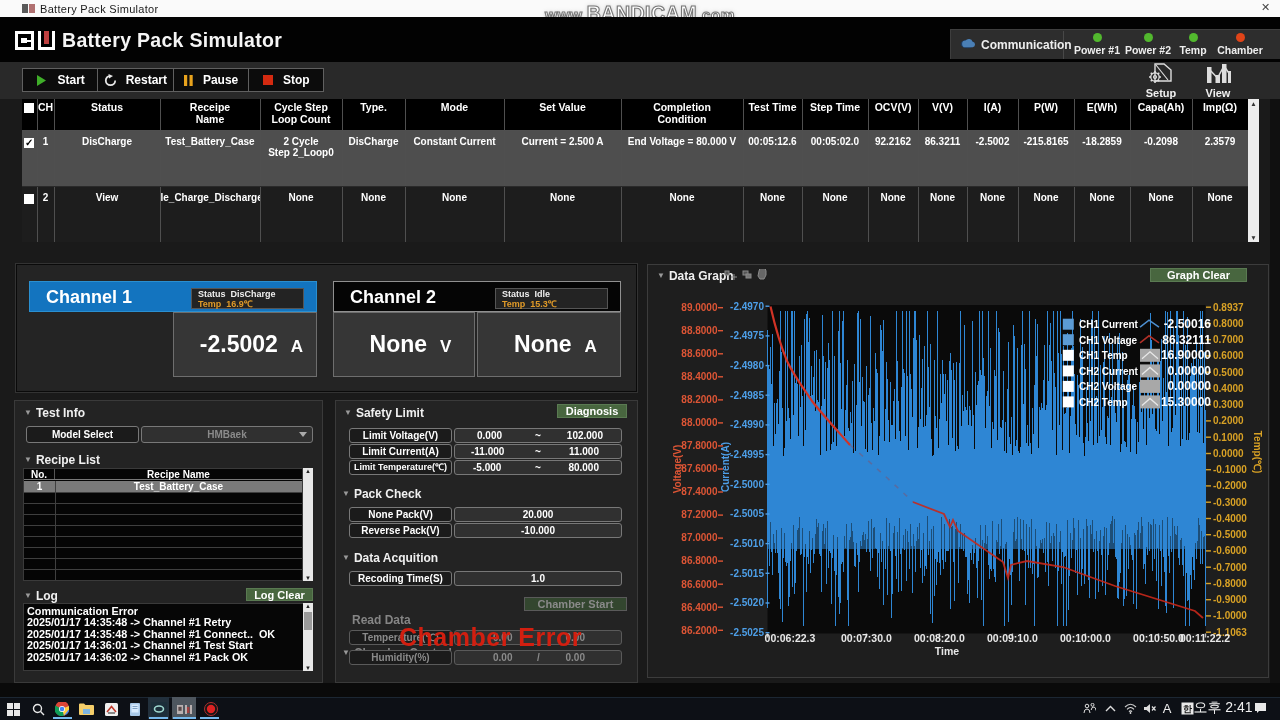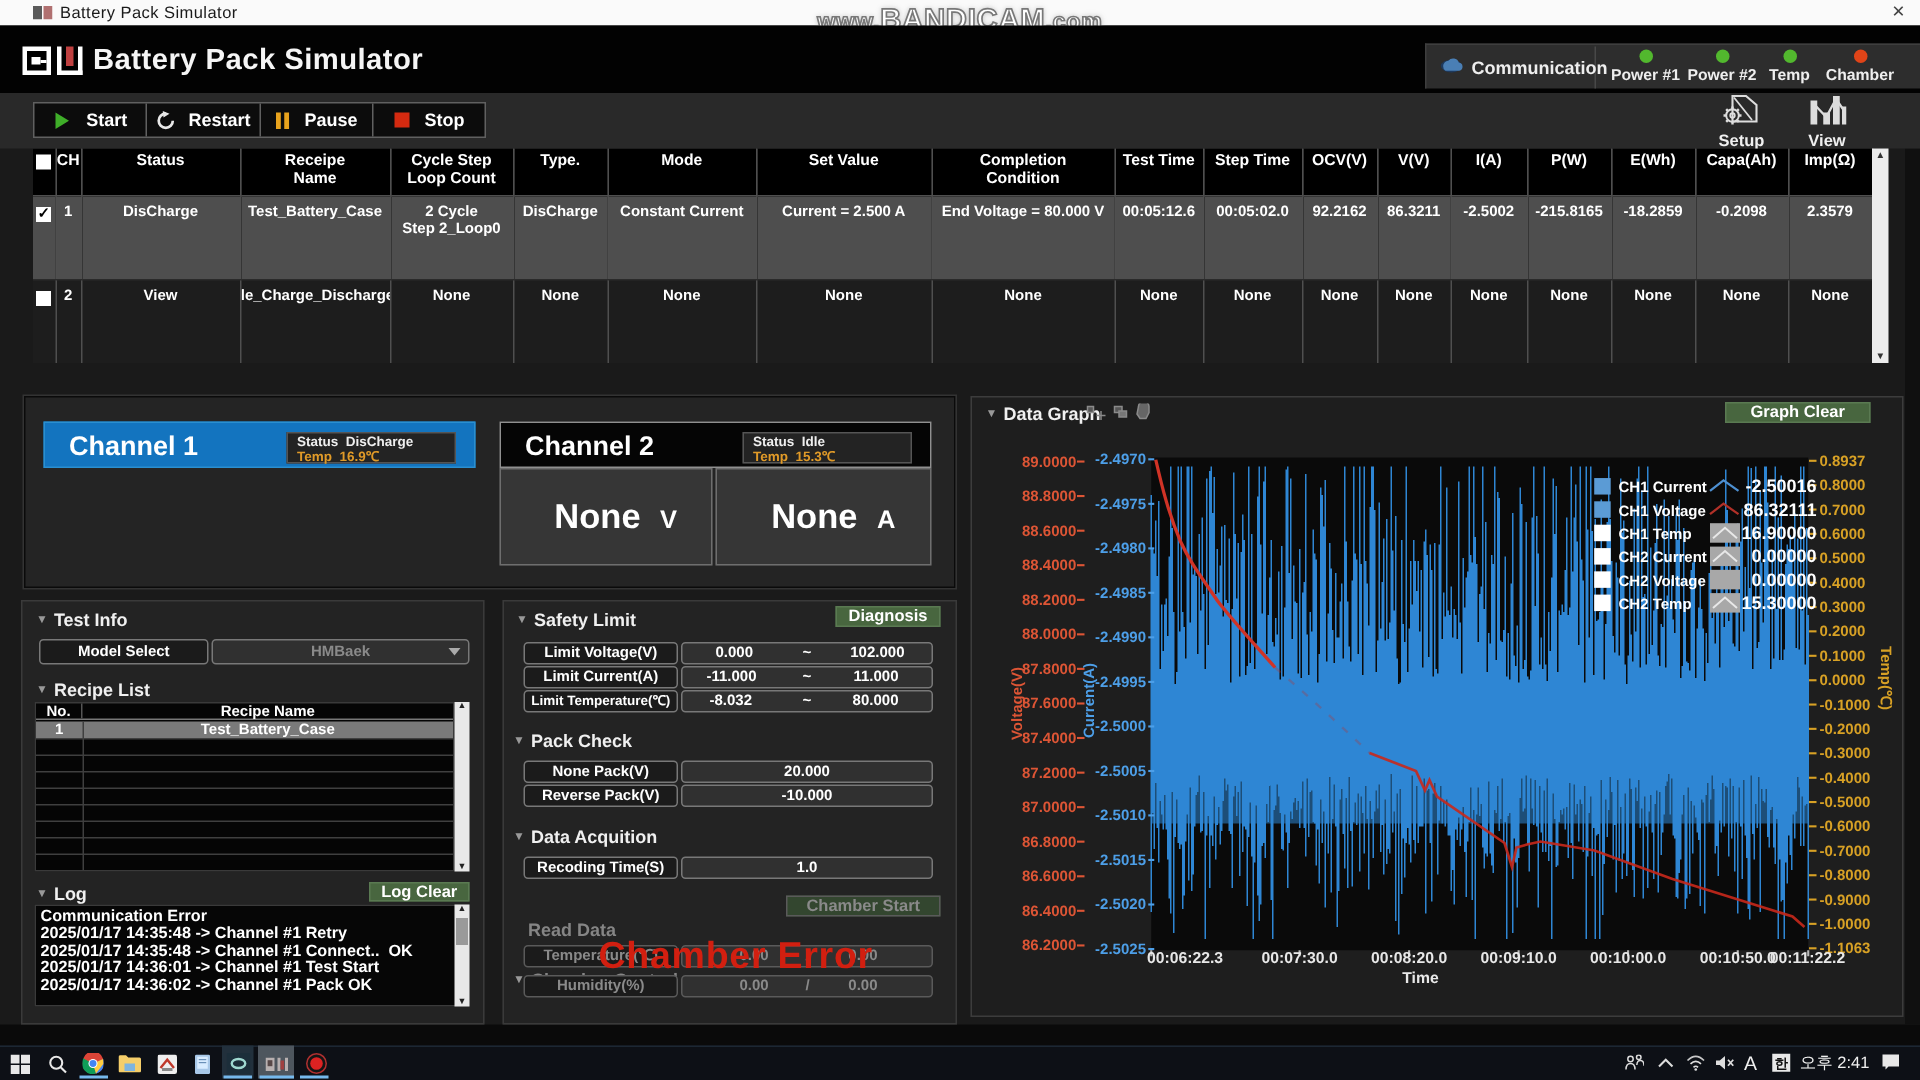--- a/index.html
+++ b/index.html
@@ -299,20 +299,21 @@
         <div class="dn">▼</div>
       </div>
 </div>
 
 <div class="abs panel" id="channels"></div>
 <div class="abs chcard" style="left:29px;top:281px;">
   <div class="chhead" style="background:#1374bf;border:1px solid #2a8fd0;">
         <div class="chname">Channel 1</div>
     <div class="chstat"><span>Status&nbsp; DisCharge</span><br><span class="tmp">Temp&nbsp; 16.9℃</span></div>
       </div>
+  <div class="vbox" style="left:144px;width:144px;"><span class="num">-2.5002</span><span class="unit">A</span></div>
 </div>
 <div class="abs chcard" style="left:333px;top:281px;">
   <div class="chhead" style="background:#050505;border:1px solid #909090;">
         <div class="chname">Channel 2</div>
     <div class="chstat"><span>Status&nbsp; Idle</span><br><span class="tmp">Temp&nbsp; 15.3℃</span></div>
       </div>
   <div class="vbox" style="left:0px;width:142px;"><span class="num">None</span><span class="unit">V</span></div>
   <div class="vbox" style="left:144px;width:144px;"><span class="num">None</span><span class="unit">A</span></div>
 </div>
 
@@ -363,21 +364,21 @@
       <span style="position:absolute;right:18px;">102.000</span>
     </div>
 <div class="lbtn mrow-l" style="top:444px;">Limit Current(A)</div>
     <div class="vfield mrow-v" style="top:444px;">
       <span style="position:absolute;left:16px;">-11.000</span>
       <span style="position:absolute;left:80px;">~</span>
       <span style="position:absolute;right:22px;">11.000</span>
     </div>
 <div class="lbtn mrow-l" style="top:460px;font-size:9px;">Limit Temperature(℃)</div>
     <div class="vfield mrow-v" style="top:460px;">
-      <span style="position:absolute;left:18px;">-8.032</span>
+      <span style="position:absolute;left:18px;">-5.000</span>
       <span style="position:absolute;left:80px;">~</span>
       <span style="position:absolute;right:22px;">80.000</span>
     </div>
 <div class="sect" style="left:342px;top:487px;"><span class="tri">▼</span>Pack Check</div>
 <div class="lbtn mrow-l" style="top:507px;">None Pack(V)</div>
     <div class="vfield mrow-v" style="top:507px;">20.000</div>
 <div class="lbtn mrow-l" style="top:523px;">Reverse Pack(V)</div>
     <div class="vfield mrow-v" style="top:523px;">-10.000</div>
 <div class="sect" style="left:342px;top:551px;"><span class="tri">▼</span>Data Acquition</div>
 <div class="lbtn mrow-l" style="top:571px;">Recoding Time(S)</div>
@@ -672,20 +673,20 @@
 <div class="tri2" style="left:1159px;width:16px;">
         <span style="font-size:13px;color:#eee;">A</span>
       </div>
 <div class="tri2" style="left:1177px;width:20px;">
         <svg width="13" height="13" viewBox="0 0 13 13">
           <rect x="0.5" y="0.5" width="12" height="12" fill="#e8e8e8"></rect>
           <text x="6.5" y="10" font-size="9" font-weight="bold" fill="#111" text-anchor="middle" font-family="Liberation Sans">한</text>
         </svg>
       </div>
 <div class="tri2" style="left:1197px;width:52px;">
-        <span style="font-size:11px;color:#f0f0f0;white-space:nowrap;">오후 2:41</span>
+        <span style="font-size:14px;color:#f0f0f0;white-space:nowrap;">오후 2:41</span>
       </div>
 <div class="tri2" style="left:1248px;width:24px;">
         <svg width="13" height="12" viewBox="0 0 13 12">
           <path d="M1 1 L12 1 L12 9 L5 9 L3 11 L3 9 L1 9 Z" fill="#e8e8e8"></path>
         </svg>
       </div>
     </div>
 </div>
 </body></html>

